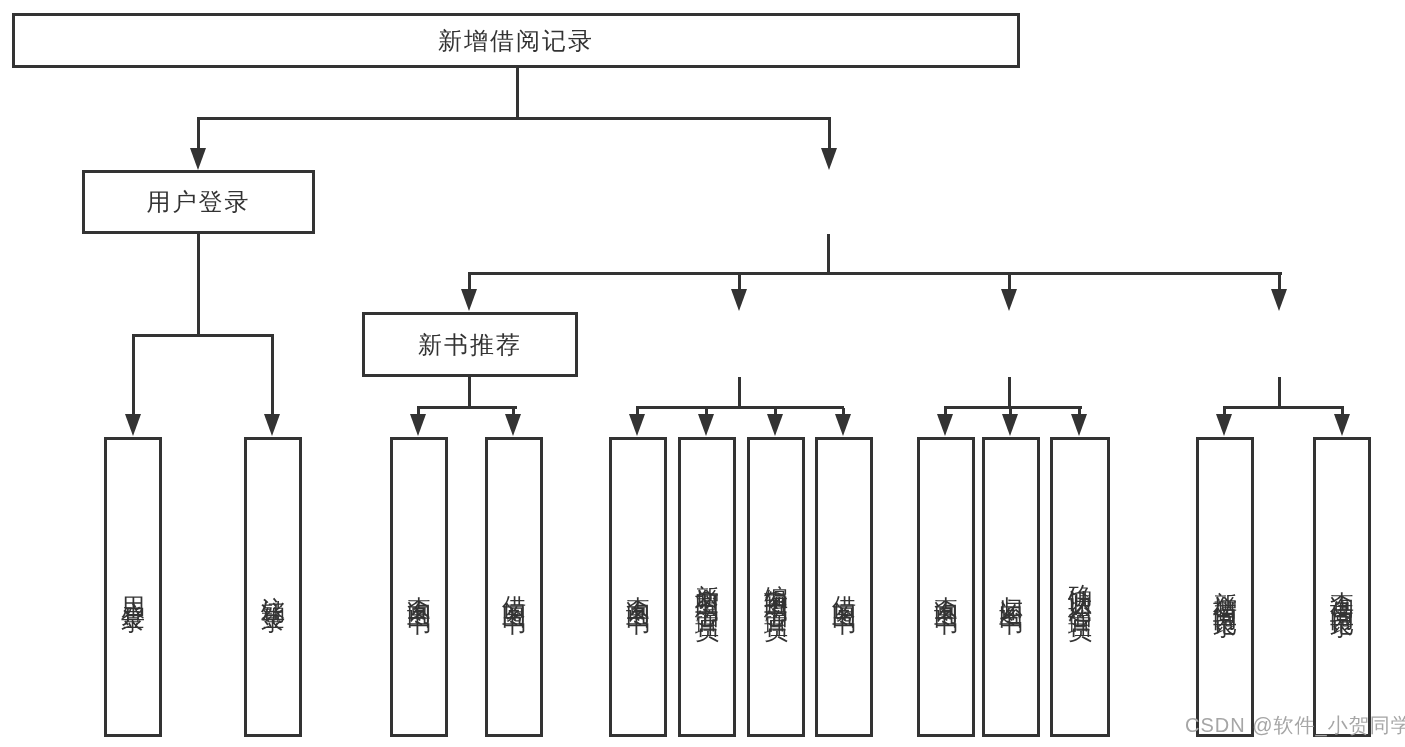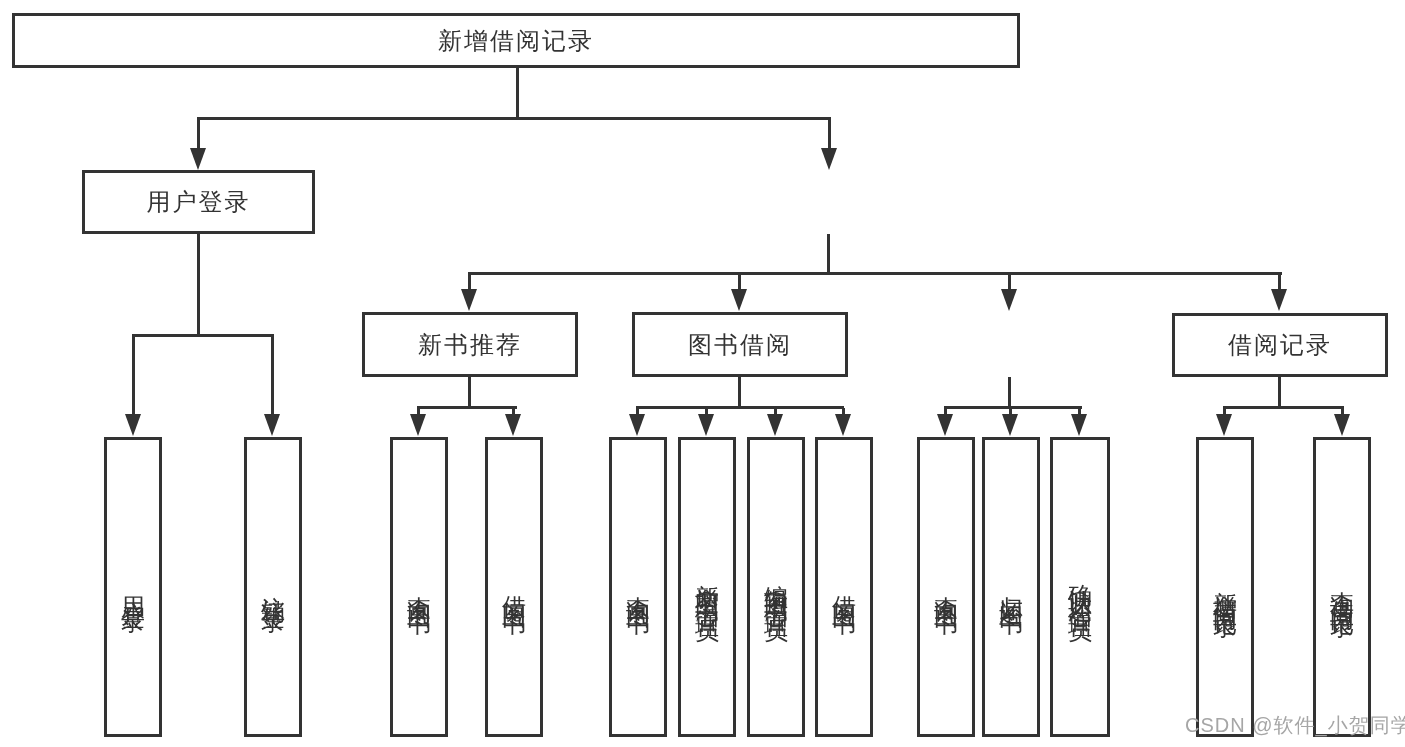--- a/index.html
+++ b/index.html
@@ -58,24 +58,22 @@
 
 <div id="stage">
 
   <div class="node" style="left:12px;top:13px;width:1008px;height:55px;">新增借阅记录</div>
 
   <div class="node" style="left:82px;top:170px;width:233px;height:64px;">用户登录</div>
 
 
   <div class="node" style="left:362px;top:312px;width:216px;height:65px;">新书推荐</div>
 
-  <div class="node" style="left:632px;top:312px;width:216px;height:65px;">图书借阅</div>
 
 
-  <div class="node" style="left:1172px;top:313px;width:216px;height:64px;">借阅记录</div>
 
   <div class="leaf" style="left:104px;">
     <span class="vtext">用户登录</span>
   </div>
   <div class="leaf" style="left:244px;">
     <span class="vtext">注销登录</span>
   </div>
 
   <div class="leaf" style="left:390px;">
     <span class="vtext">查询图书</span>

